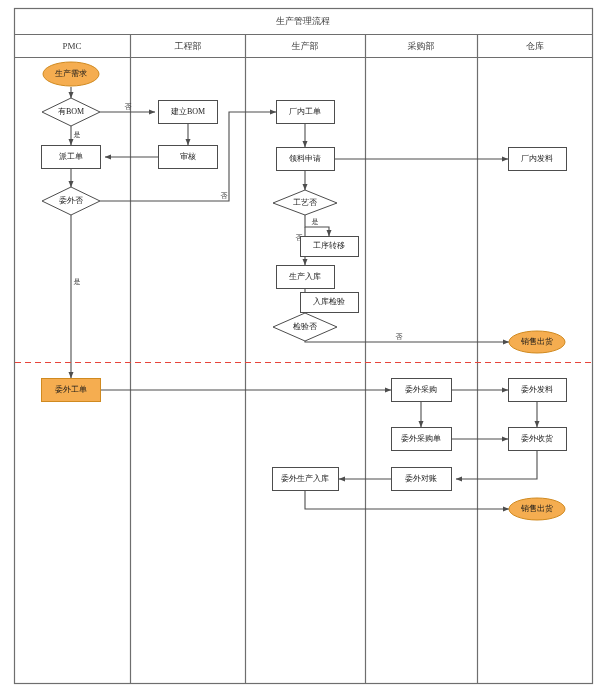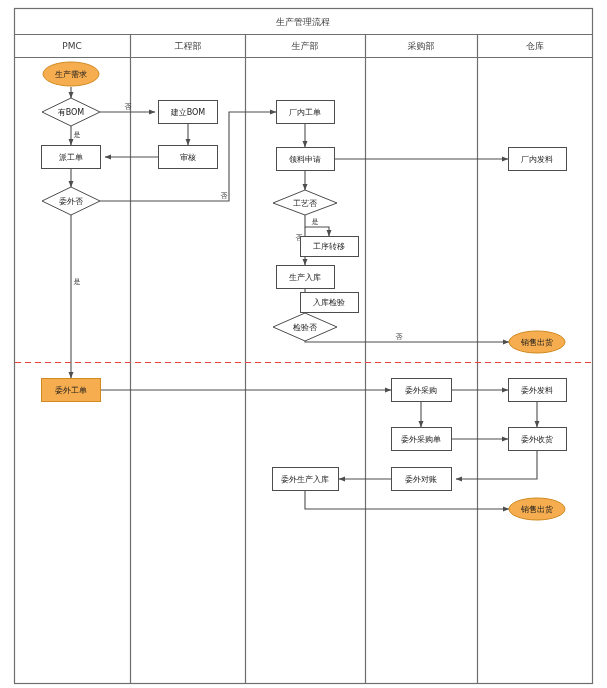--- a/index.html
+++ b/index.html
@@ -1,18 +1,18 @@
 <!DOCTYPE html>
 <html><head>
 <meta charset="utf-8">
 <style>
   html,body{margin:0;padding:0;background:#ffffff;}
   body{width:607px;height:688px;overflow:hidden;
        font-family:"DejaVu Sans","Liberation Sans",sans-serif;}
-  #stage{position:relative;width:607px;height:508px;}
+  #stage{position:relative;width:607px;height:508px;font-family:Liberation Serif, serif;}
   svg{position:absolute;left:0;top:0;}
   .lane-label,.title-label{
       font-size:9px;fill:#3b3b3b;text-anchor:middle;dominant-baseline:middle;
   }
   .node-label{font-size:8px;fill:#1a1a1a;text-anchor:middle;dominant-baseline:middle;}
   .edge-label{font-size:7px;fill:#3b3b3b;text-anchor:middle;dominant-baseline:middle;}
   .frame{fill:none;stroke:#6e6e6e;stroke-width:1.2;}
   .divider{stroke:#6e6e6e;stroke-width:1.2;}
   .box{fill:#ffffff;stroke:#4d4d4d;stroke-width:1;}
   .box-orange{fill:#f5ad50;stroke:#d08a20;stroke-width:1;}

